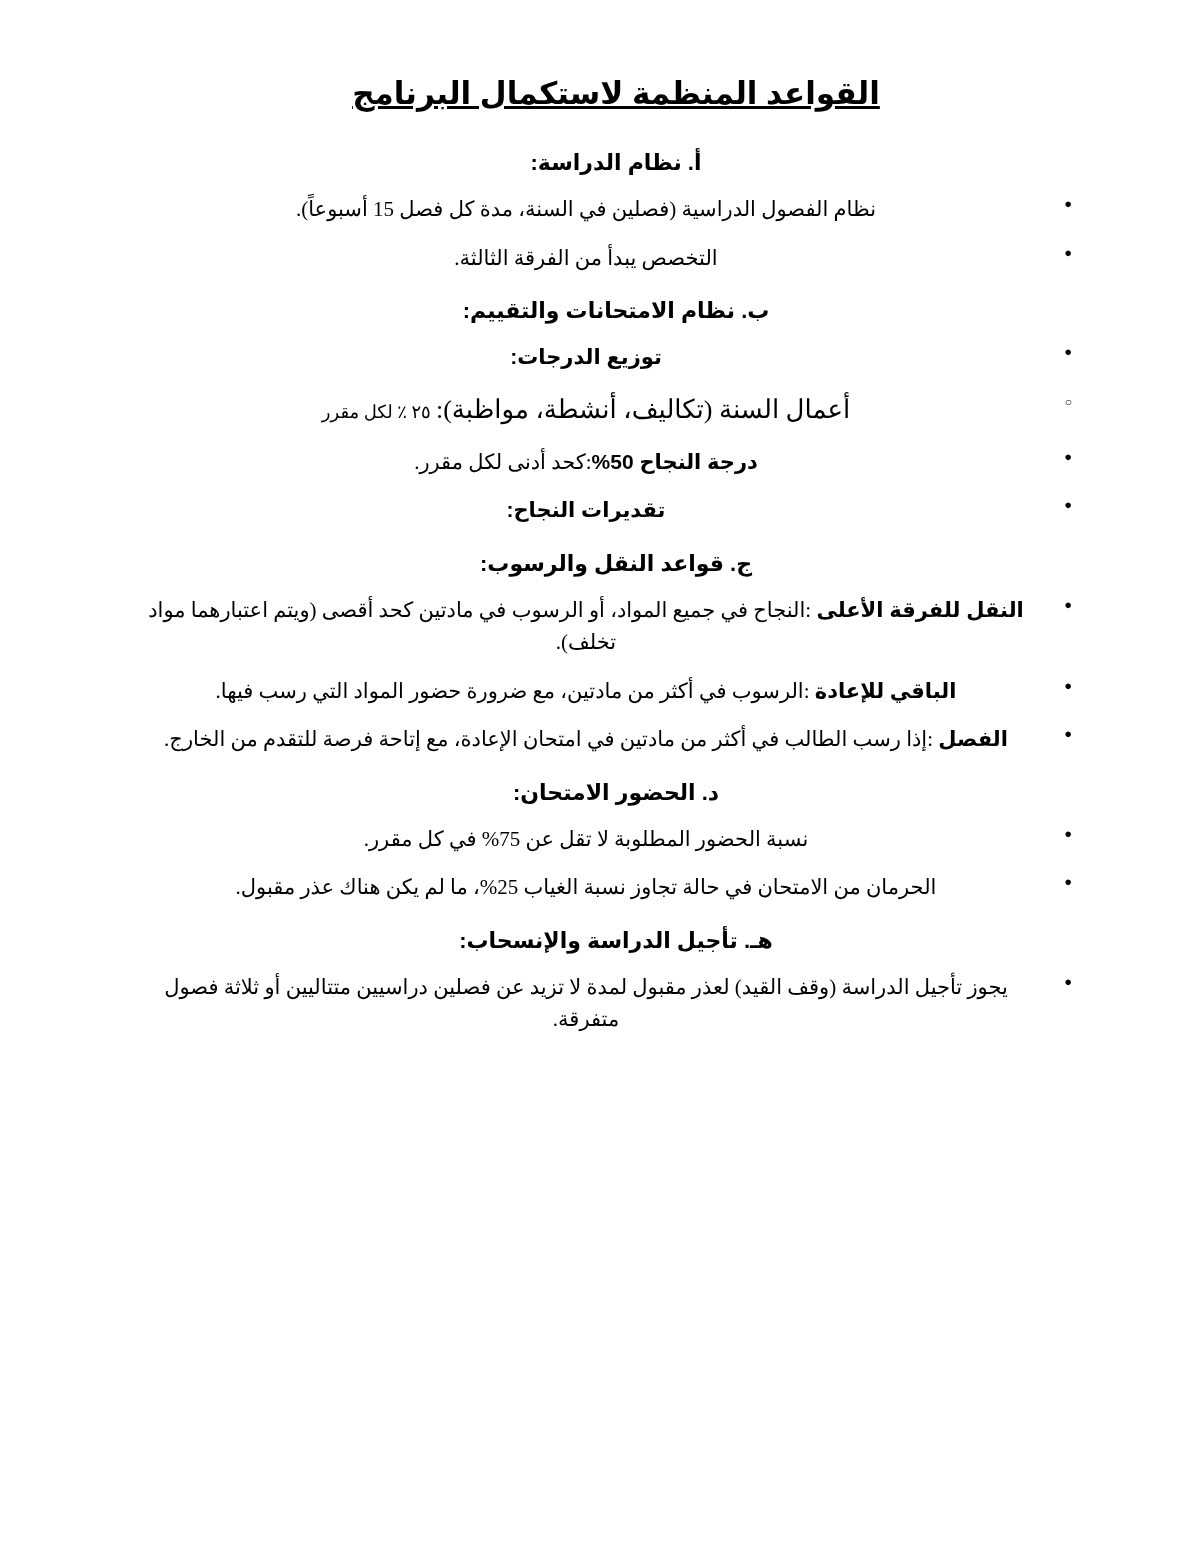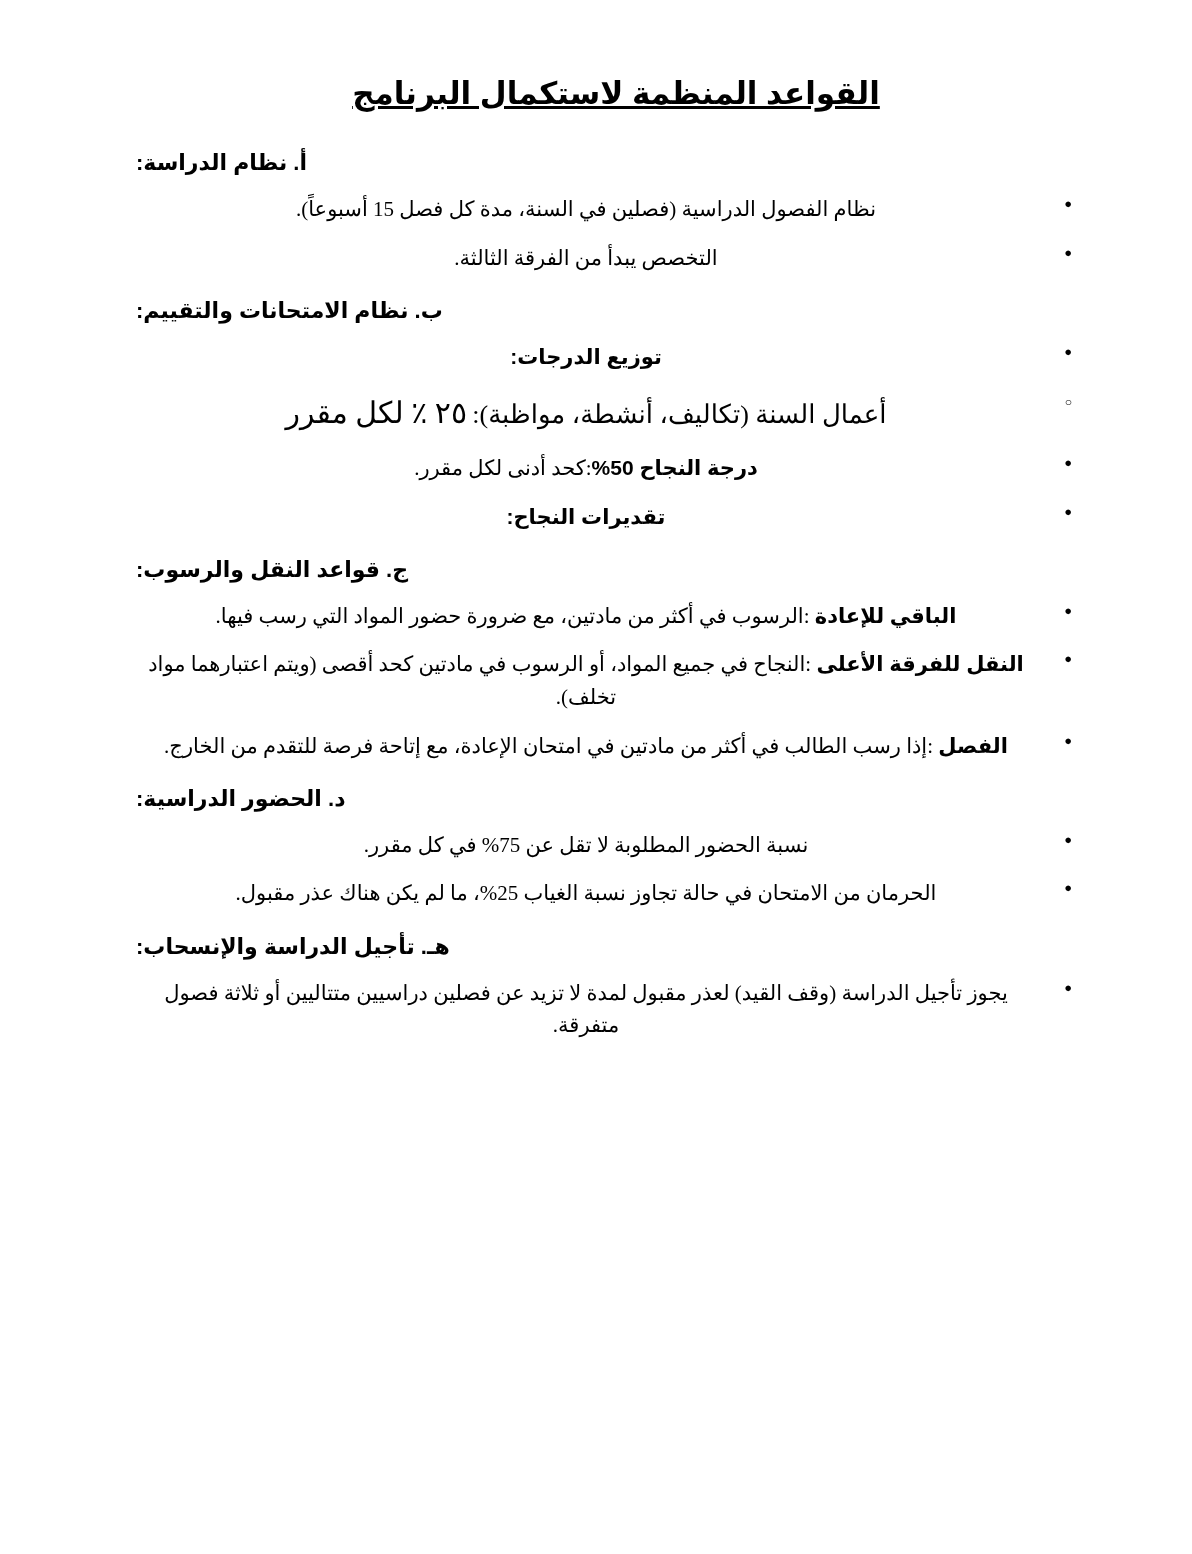--- a/index.html
+++ b/index.html
@@ -26,21 +26,21 @@
     font-weight: bold;
     font-size: 31px;
     text-decoration: underline;
     margin: 0 0 34px 0;
     line-height: 1.3;
   }
   .section-heading {
     font-family: "Liberation Sans", "DejaVu Sans", sans-serif;
     font-weight: bold;
     font-size: 22px;
-    text-align: left;
+    text-align: center;
     margin: 22px 0 14px 0;
     line-height: 1.4;
   }
   ul.level1 {
     list-style: none;
     margin: 0;
     padding: 0 54px 0 0;
   }
   ul.level2 {
     list-style: none;
@@ -75,21 +75,21 @@
     font-family: "Liberation Sans", "DejaVu Sans", sans-serif;
     font-weight: bold;
     margin-top: 12px;
   }
   li.sub-heading {
     font-family: "Liberation Sans", "DejaVu Sans", sans-serif;
     font-weight: bold;
     font-size: 21px;
   }
   .big-arabic-num {
-    font-size: 30px;
+    font-size: 18px;
   }
   .grade-line {
     font-size: 26px;
   }
   .indent-wide {
     padding-right: 100px;
   }
   li.grade-item {
     margin-bottom: 18px;
   }
@@ -120,31 +120,31 @@
   <ul class="level1">
     <li class="bullet1">
       <span class="bold-lead">درجة النجاح 50%</span><span>:كحد أدنى لكل مقرر.</span>
     </li>
     <li class="bullet1 sub-heading">تقديرات النجاح:</li>
   </ul>
 
   <div class="section-heading">ج. قواعد النقل والرسوب:</div>
   <ul class="level1">
     <li class="bullet1">
-      <span class="bold-lead">الباقي للإعادة</span><span> :الرسوب في أكثر من مادتين، مع ضرورة حضور المواد التي رسب فيها.</span>
+      <span class="bold-lead">النقل للفرقة الأعلى</span><span> :النجاح في جميع المواد، أو الرسوب في مادتين كحد أقصى (ويتم اعتبارهما مواد تخلف).</span>
     </li>
     <li class="bullet1">
-      <span class="bold-lead">النقل للفرقة الأعلى</span><span> :النجاح في جميع المواد، أو الرسوب في مادتين كحد أقصى (ويتم اعتبارهما مواد تخلف).</span>
+      <span class="bold-lead">الباقي للإعادة</span><span> :الرسوب في أكثر من مادتين، مع ضرورة حضور المواد التي رسب فيها.</span>
     </li>
     <li class="bullet1">
       <span class="bold-lead">الفصل</span><span> :إذا رسب الطالب في أكثر من مادتين في امتحان الإعادة، مع إتاحة فرصة للتقدم من الخارج.</span>
     </li>
   </ul>
 
-  <div class="section-heading">د. الحضور الدراسية:</div>
+  <div class="section-heading">د. الحضور الامتحان:</div>
   <ul class="level1">
     <li class="bullet1">نسبة الحضور المطلوبة لا تقل عن 75% في كل مقرر.</li>
     <li class="bullet1">الحرمان من الامتحان في حالة تجاوز نسبة الغياب 25%، ما لم يكن هناك عذر مقبول.</li>
   </ul>
 
   <div class="section-heading">هـ. تأجيل الدراسة والإنسحاب:</div>
   <ul class="level1">
     <li class="bullet1">يجوز تأجيل الدراسة (وقف القيد) لعذر مقبول لمدة لا تزيد عن فصلين دراسيين متتاليين أو ثلاثة فصول متفرقة.</li>
   </ul>
 

